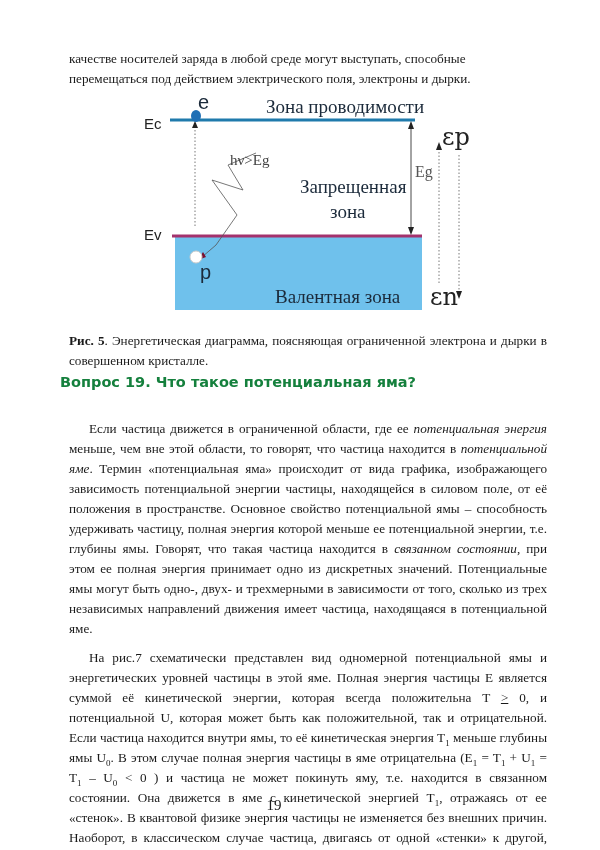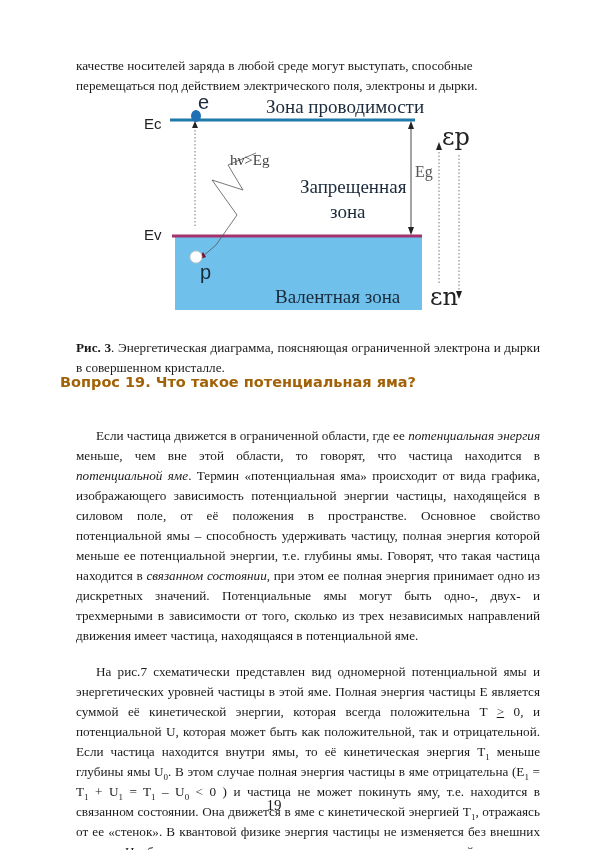--- a/index.html
+++ b/index.html
@@ -1,24 +1,24 @@
 <!DOCTYPE html>
 <html><head>
   <meta charset="utf-8">
   <style>
     html, body { margin: 0; padding: 0; background: #ffffff; }
     body { width: 600px; height: 850px; position: relative; overflow: hidden; font-family: "Liberation Serif", serif; color: #1a1a1a; }
     .page { position: absolute; left: 0; top: 0; width: 600px; height: 850px; }
     .text-block { position: absolute; left: 60px; width: 496px; font-size: 13.2px; line-height: 20px; text-align: justify; }
-    .text-block p { margin: 16px; }
+    .text-block p { margin: 9px; }
     .indent { text-indent: 20px; }
     .intro { top: 40px; text-align: left; }
     .caption { top: 322px; }
     .caption b { font-weight: bold; }
-    .heading { position: absolute; left: 60px; top: 374px; font-family: "DejaVu Sans", sans-serif; font-weight: bold; font-size: 14.5px; color: #a16207; }
+    .heading { position: absolute; left: 60px; top: 374px; font-family: "DejaVu Sans", sans-serif; font-weight: bold; font-size: 14.5px; color: #15803d; }
     .body-text { top: 410px; }
     .bi { font-weight: normal; font-style: italic; }
     .u { text-decoration: underline; }
     .page-number { position: absolute; left: 0; width: 548px; top: 797px; text-align: center; font-size: 15px; }
     .diagram { position: absolute; left: 130px; top: 85px; width: 350px; height: 235px; }
     .diagram svg { display: block; }
     sub { font-size: 9px; line-height: 0; }
   </style>
 </head>
 <body>
@@ -71,21 +71,21 @@
       <text x="285" y="92" font-family="Liberation Serif, serif" font-size="16" fill="#555">Eg</text>
       <text x="312" y="60" font-family="DejaVu Serif, serif" font-size="24" fill="#222">εp</text>
       <text x="14" y="155" font-family="Liberation Sans, sans-serif" font-size="15" fill="#222">Ev</text>
       <text x="70" y="194" font-family="Liberation Sans, sans-serif" font-size="20" fill="#1b2a3a">p</text>
       <text x="145" y="218" font-family="Liberation Serif, serif" font-size="19" fill="#1b2a3a">Валентная зона</text>
       <text x="300" y="220" font-family="DejaVu Serif, serif" font-size="24" fill="#222">εn</text>
     </svg>
   </div>
 
   <div class="text-block caption">
-    <p><b>Рис. 3</b><span>. Энергетическая диаграмма, поясняющая ограниченной электрона и дырки в совершенном кристалле.</span></p>
+    <p><b>Рис. 5</b><span>. Энергетическая диаграмма, поясняющая ограниченной электрона и дырки в совершенном кристалле.</span></p>
   </div>
 
   <div class="heading">Вопрос 19. Что такое потенциальная яма?</div>
 
   <div class="text-block body-text">
     <p class="indent"><span>Если частица движется в ограниченной области, где ее </span><span class="bi">потенциальная энергия</span><span> меньше, чем вне этой области, то говорят, что частица находится в </span><span class="bi">потенциальной яме</span><span>. Термин «потенциальная яма» происходит от вида графика, изображающего зависимость потенциальной энергии частицы, находящейся в силовом поле, от её положения в пространстве. Основное свойство потенциальной ямы – способность удерживать частицу, полная энергия которой меньше ее потенциальной энергии, т.е. глубины ямы. Говорят, что такая частица находится в </span><span class="bi">связанном состоянии</span><span>, при этом ее полная энергия принимает одно из дискретных значений. Потенциальные ямы могут быть одно-, двух- и трехмерными в зависимости от того, сколько из трех независимых направлений движения имеет частица, находящаяся в потенциальной яме.</span></p>
     <p class="indent"><span>На рис.7 схематически представлен вид одномерной потенциальной ямы и энергетических уровней частицы в этой яме. Полная энергия частицы E является суммой её кинетической энергии, которая всегда положительна T  </span><span class="u">&gt;</span><span> 0, и потенциальной U, которая может быть как положительной, так и отрицательной. Если частица находится внутри ямы, то её кинетическая энергия T</span><sub>1</sub><span> меньше глубины ямы U</span><sub>0</sub><span>. В этом случае полная  энергия частицы в яме отрицательна (E</span><sub>1</sub><span> = T</span><sub>1</sub><span> + U</span><sub>1</sub><span> = T</span><sub>1</sub><span> – U</span><sub>0</sub><span> &lt; 0 ) и частица не может покинуть яму, т.е. находится в связанном состоянии. Она движется в яме с кинетической энергией T</span><sub>1</sub><span>, отражаясь от ее «стенок». В квантовой физике энергия частицы не изменяется без внешних причин. Наоборот, в классическом случае частица, двигаясь от одной «стенки» к другой, принимает любое значение энергии, в зависимости от сообщенного ей импульса и это одно из важнейших отличий квантовой и классической механик! Если кинетическая энергия частицы T</span><sub>2</sub><span> = 0, то её полная энергия E</span></p>
   </div>
 
   <div class="page-number">19</div>

